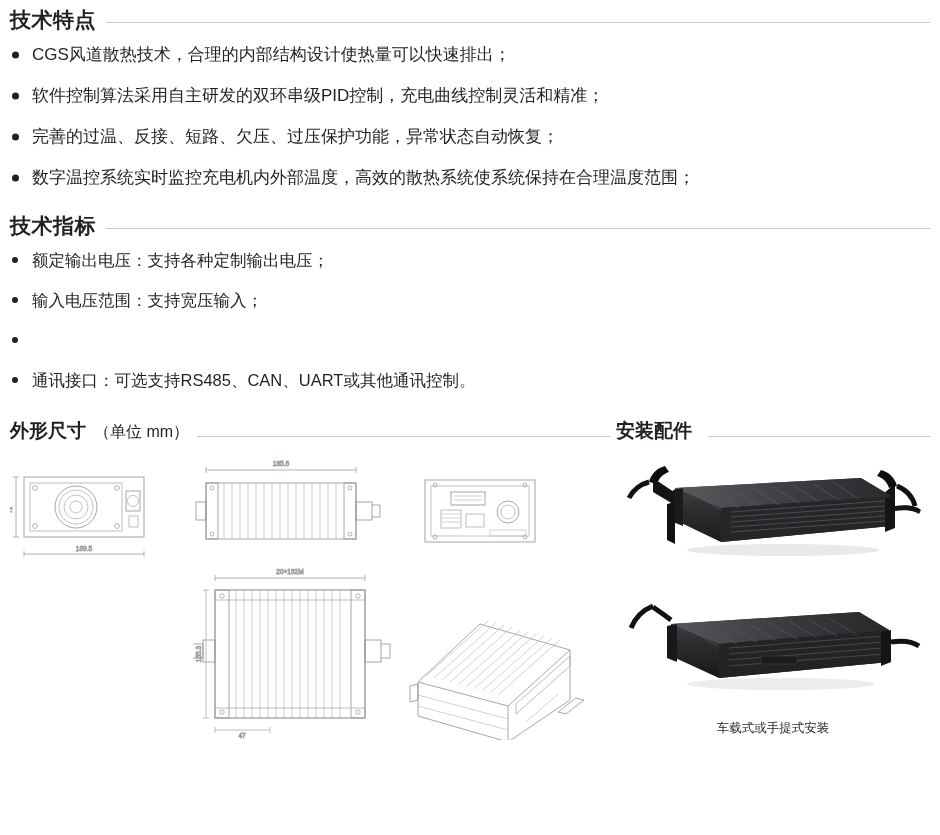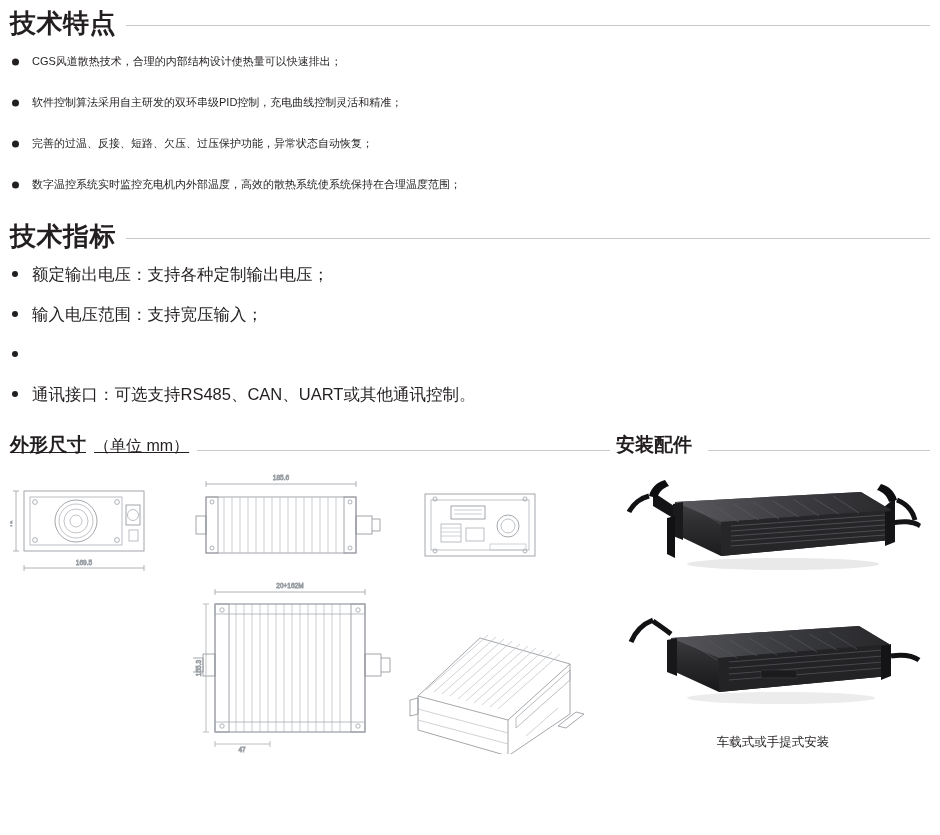--- a/index.html
+++ b/index.html
@@ -25,21 +25,21 @@
 
   
   .section-head {
     display: flex;
     align-items: center;
     gap: 10px;
     margin: 0;
     padding: 0;
   }
   .section-head .title {
-    font-size: 26px;
+    font-size: 21px;
     font-weight: bold;
     color: #231f20;
     letter-spacing: 0.5px;
     white-space: nowrap;
   }
   .section-head .rule {
     flex: 1;
     height: 1px;
     background: #c9c9c9;
     margin-top: 4px;
@@ -65,21 +65,21 @@
     top: 50%;
     transform: translateY(-50%);
     width: 7px;
     height: 7px;
     border-radius: 50%;
     background: #231f20;
   }
   #features-list li {
     height: 41px;
     line-height: 41px;
-    font-size: 11px;
+    font-size: 17px;
   }
   #specs-list li {
     height: 40px;
     line-height: 40px;
     font-size: 16.5px;
   }
   #specs-list li .dot {
     width: 6px;
     height: 6px;
   }
@@ -102,21 +102,20 @@
   }
   .bottom-right {
     width: 330px;
     position: relative;
     margin-left: 6px;
   }
   .head-dim {
     display: flex;
     align-items: baseline;
     gap: 8px;
-    text-decoration: underline;
   }
   .head-dim .rule {
     flex: 1;
     height: 1px;
     background: #c9c9c9;
     margin-bottom: 5px;
   }
   .head-acc {
     display: flex;
     align-items: baseline;

